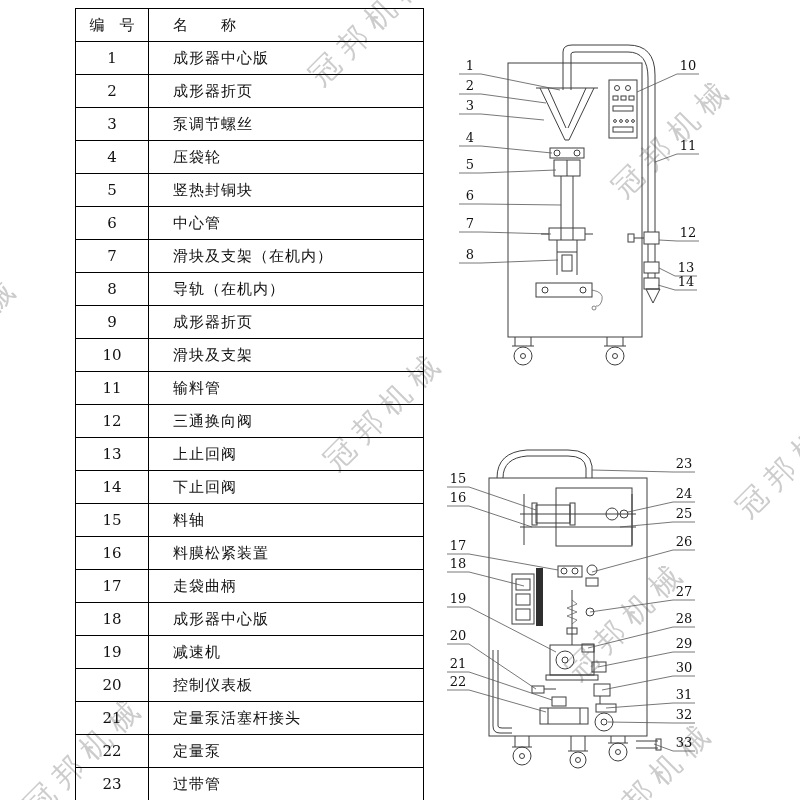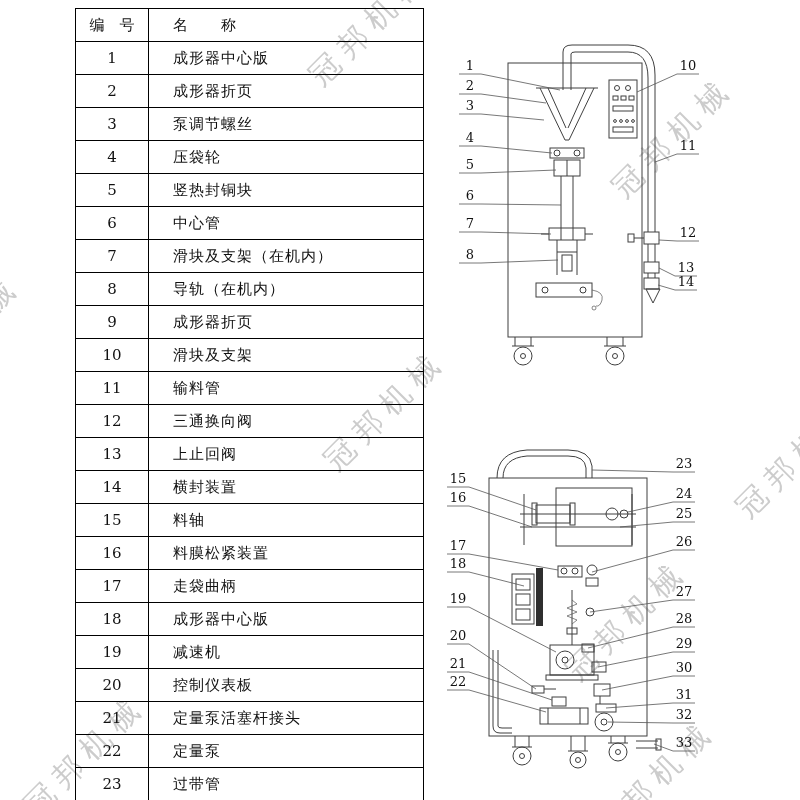--- a/index.html
+++ b/index.html
@@ -96,21 +96,21 @@
         <tr>
           <td class="col-id">12</td>
           <td class="col-name">三通换向阀</td>
         </tr>
         <tr>
           <td class="col-id">13</td>
           <td class="col-name">上止回阀</td>
         </tr>
         <tr>
           <td class="col-id">14</td>
-          <td class="col-name">横封装置</td>
+          <td class="col-name">下止回阀</td>
         </tr>
         <tr>
           <td class="col-id">15</td>
           <td class="col-name">料轴</td>
         </tr>
         <tr>
           <td class="col-id">16</td>
           <td class="col-name">料膜松紧装置</td>
         </tr>
         <tr>

